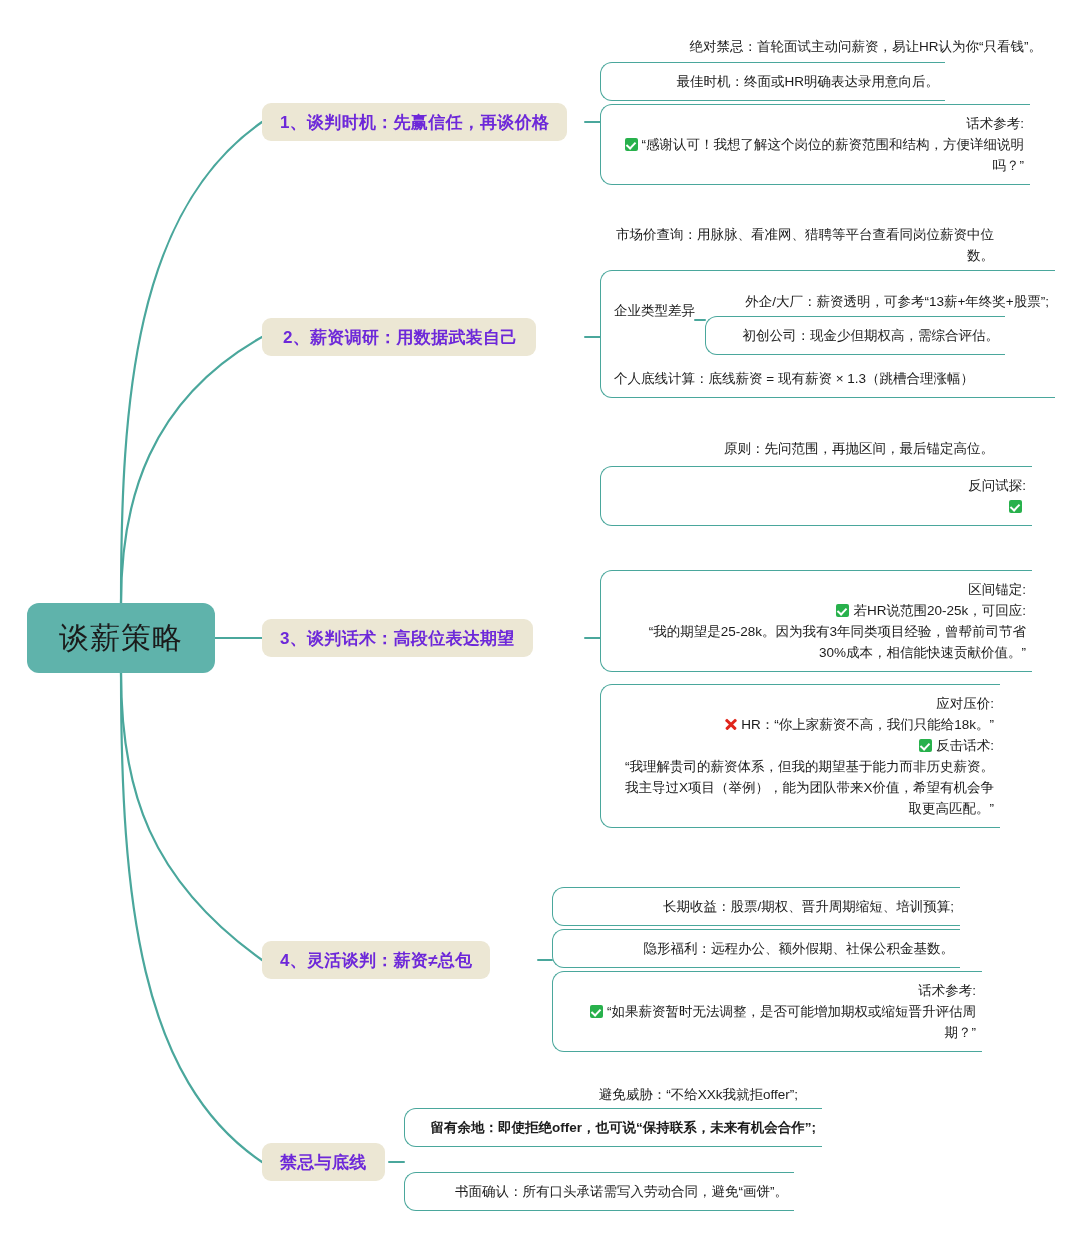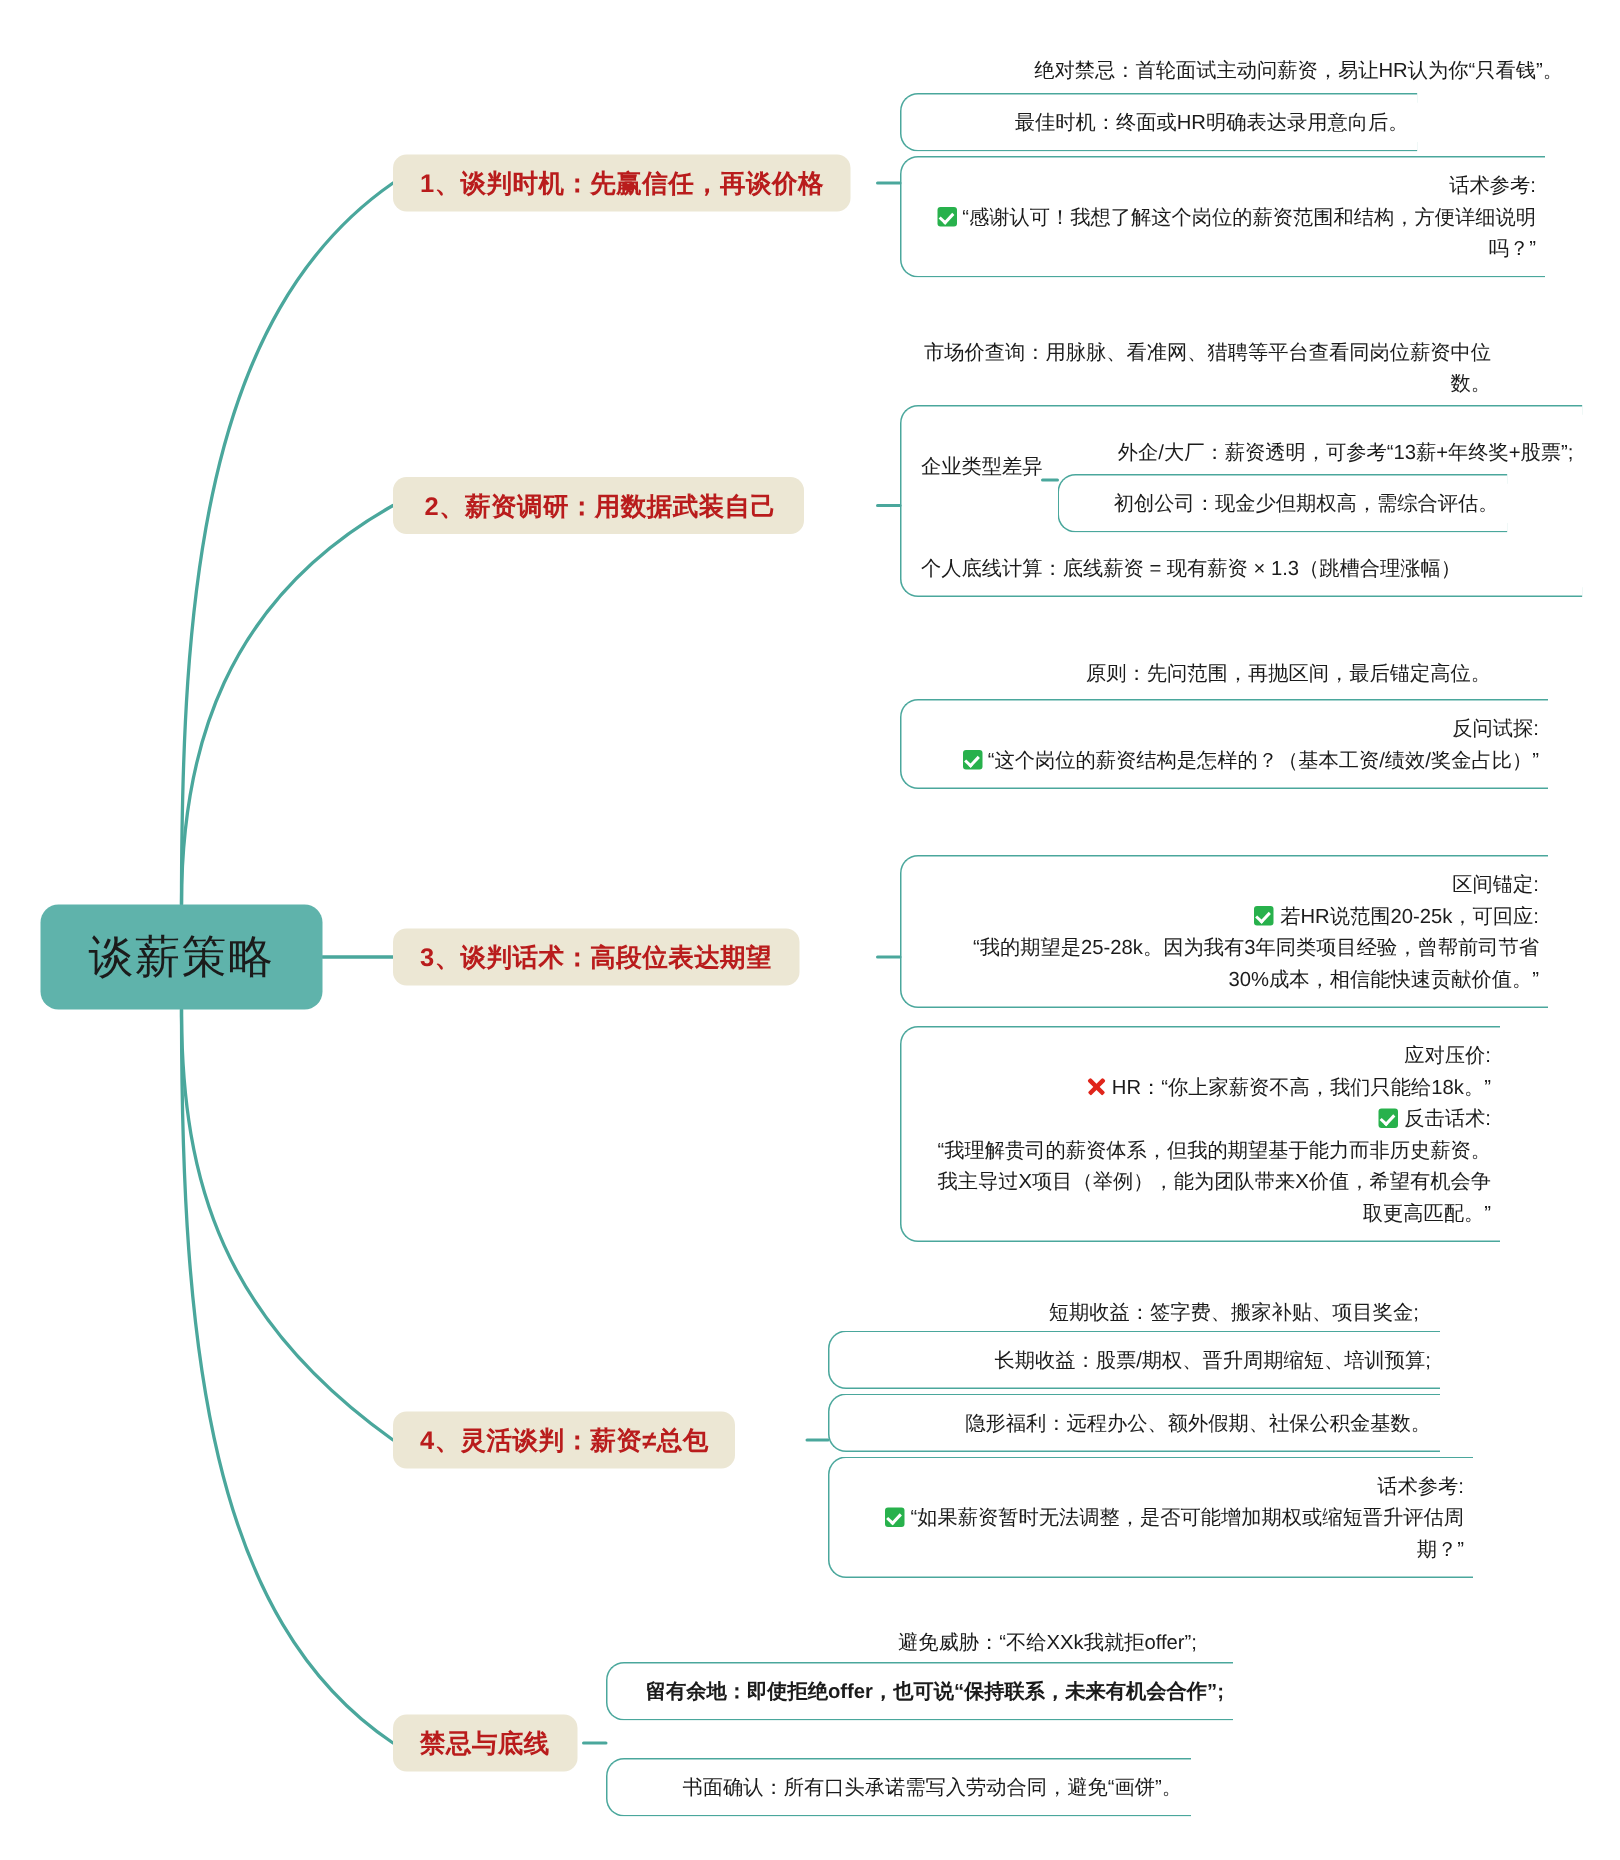--- a/index.html
+++ b/index.html
@@ -33,21 +33,21 @@
   .branch-node{
     position:absolute;
     background:#ece7d4;
     border-radius:9px;
     display:flex;align-items:center;
     box-sizing:border-box;
     padding:0 18px;
     height:38px;
     font-size:17px;
     font-weight:600;
-    color:#b91c1c;
+    color:#6d28d9;
     letter-spacing:.3px;
     z-index:4;
     white-space:nowrap;
   }
 
   
   .leaf{
     position:absolute;
     box-sizing:border-box;
     font-size:13.5px;
@@ -195,21 +195,21 @@
 
   <div class="leaf plain" style="left:600px;top:430px;width:400px;">
     <span class="leaf-text">
       <span class="ln">原则：先问范围，再抛区间，最后锚定高位。</span>
     </span>
   </div>
 
   <div class="leaf bracket" style="left:600px;top:466px;width:432px;">
     <span class="leaf-text">
       <span class="ln">反问试探:</span>
-      <span class="ln wrap"><i class="mk mk-ok"></i><span>“这个岗位的薪资结构是怎样的？（基本工资/绩效/奖金占比）”</span></span>
+      <span class="ln wrap"><i class="mk mk-ok"></i></span>
     </span>
   </div>
 
   <div class="leaf bracket" style="left:600px;top:570px;width:432px;padding-left:27px;">
     <span class="leaf-text">
       <span class="ln">区间锚定:</span>
       <span class="ln"><i class="mk mk-ok"></i><span>若HR说范围20-25k，可回应:</span></span>
       <span class="ln wrap">“我的期望是25-28k。因为我有3年同类项目经验，曾帮前司节省30%成本，相信能快速贡献价值。”</span>
     </span>
   </div>
@@ -220,25 +220,20 @@
       <span class="ln"><i class="mk mk-no"></i><span>HR：“你上家薪资不高，我们只能给18k。”</span></span>
       <span class="ln"><i class="mk mk-ok"></i><span>反击话术:</span></span>
       <span class="ln wrap">“我理解贵司的薪资体系，但我的期望基于能力而非历史薪资。我主导过X项目（举例），能为团队带来X价值，希望有机会争取更高匹配。”</span>
     </span>
   </div>
 
   <div class="branch-node" style="left:262px;top:941px;">
     <span>4、灵活谈判：薪资≠总包</span>
   </div>
 
-  <div class="leaf plain" style="left:552px;top:856px;width:400px;">
-    <span class="leaf-text">
-      <span class="ln">短期收益：签字费、搬家补贴、项目奖金;</span>
-    </span>
-  </div>
 
   <div class="leaf bracket" style="left:552px;top:887px;width:408px;">
     <span class="leaf-text">
       <span class="ln">长期收益：股票/期权、晋升周期缩短、培训预算;</span>
     </span>
   </div>
 
   <div class="leaf bracket" style="left:552px;top:929px;width:408px;">
     <span class="leaf-text">
       <span class="ln">隐形福利：远程办公、额外假期、社保公积金基数。</span>

